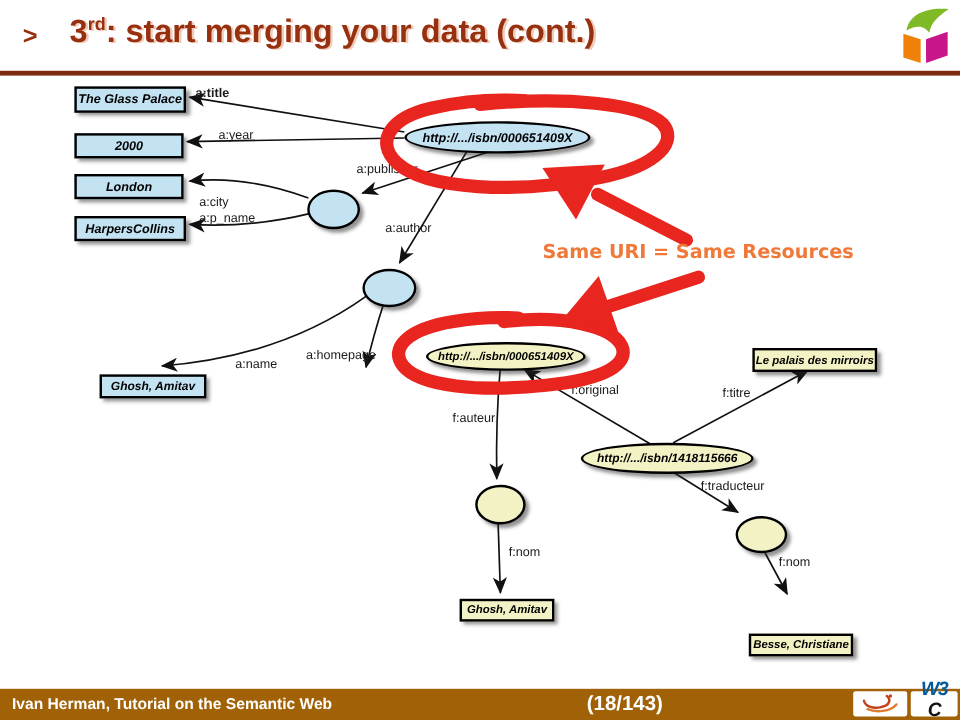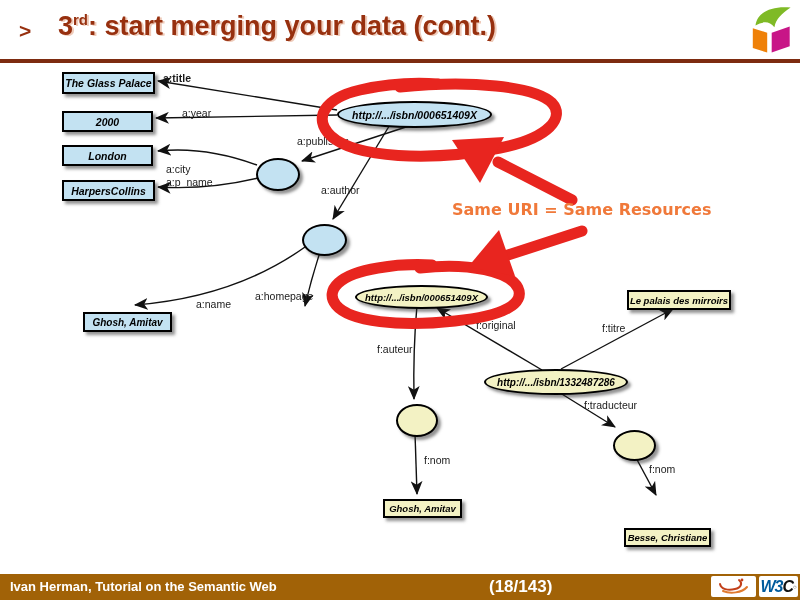--- a/index.html
+++ b/index.html
@@ -27,21 +27,21 @@
   .same-uri{position:absolute;z-index:4;left:452px;top:200px;width:242px;text-align:right;
             font-size:16px;font-weight:bold;color:#F0793A;font-family:"DejaVu Sans",sans-serif;
             white-space:nowrap;}
   
   .footer{position:absolute;left:0;top:574px;width:800px;height:26px;background:#a16207;z-index:5;}
   .f-author{position:absolute;left:10px;top:0;line-height:26px;color:#fff;font-size:13px;font-weight:bold;}
   .f-page{position:absolute;left:489px;top:0;line-height:26px;color:#fff;font-size:17px;font-weight:bold;}
   .f-logo{position:absolute;top:2px;height:21px;background:#fff;border-radius:2px;}
   .herman{left:711px;width:45px;}
   .w3c{left:759px;width:39px;display:flex;align-items:center;justify-content:center;
-       font-weight:bold;font-size:16px;font-style:italic;letter-spacing:-1px;}
+       font-weight:bold;font-size:16px;font-style:italic;letter-spacing:-1px;flex-direction:column;}
   .w3c .w3{color:#005A9C;}
   .w3c .c{color:#111;}
   .w3c .reg{font-size:6px;font-style:normal;vertical-align:top;color:#111;letter-spacing:0;}
 </style>
 </head>
 <body>
 
 <div class="slide">
 
   <div class="bullet">&gt;</div>
@@ -82,21 +82,21 @@
   <div class="node blue" style="left:62px;top:111px;width:87px;height:17px;font-size:10.5px;">2000</div>
   <div class="node blue" style="left:62px;top:145px;width:87px;height:17px;font-size:10.5px;">London</div>
   <div class="node blue" style="left:62px;top:180px;width:89px;height:17px;font-size:10.5px;">HarpersCollins</div>
   <div class="node blue" style="left:83px;top:312px;width:85px;height:16px;font-size:10px;">Ghosh, Amitav</div>
 
   <div class="node blue ell" style="left:337px;top:101px;width:151px;height:23px;font-size:10.5px;">http://.../isbn/000651409X</div>
   <div class="node blue ell" style="left:256px;top:158px;width:40px;height:29px;"></div>
   <div class="node blue ell" style="left:302px;top:224px;width:41px;height:28px;"></div>
 
   <div class="node yellow ell" style="left:355px;top:285px;width:129px;height:20px;font-size:9.5px;">http://.../isbn/000651409X</div>
-  <div class="node yellow ell" style="left:484px;top:369px;width:140px;height:22px;font-size:10px;">http://.../isbn/1332487286</div>
+  <div class="node yellow ell" style="left:484px;top:369px;width:140px;height:22px;font-size:10px;">http://.../isbn/1418115666</div>
   <div class="node yellow ell" style="left:396px;top:404px;width:38px;height:29px;"></div>
   <div class="node yellow ell" style="left:613px;top:430px;width:39px;height:27px;"></div>
   <div class="node yellow" style="left:627px;top:290px;width:100px;height:16px;font-size:9.5px;">Le palais des mirroirs</div>
   <div class="node yellow" style="left:383px;top:499px;width:75px;height:15px;font-size:9.5px;">Ghosh, Amitav</div>
   <div class="node yellow" style="left:624px;top:500px;width:83px;height:15px;font-size:9.5px;margin-top:28px;">Besse, Christiane</div>
 
   <div class="elabel" style="left:163px;top:72px;font-weight:bold;">a:title</div>
   <div class="elabel" style="left:182px;top:107px;">a:year</div>
   <div class="elabel" style="left:166px;top:139px;margin-top:24px;">a:city</div>
   <div class="elabel" style="left:166px;top:176px;">a:p_name</div>

